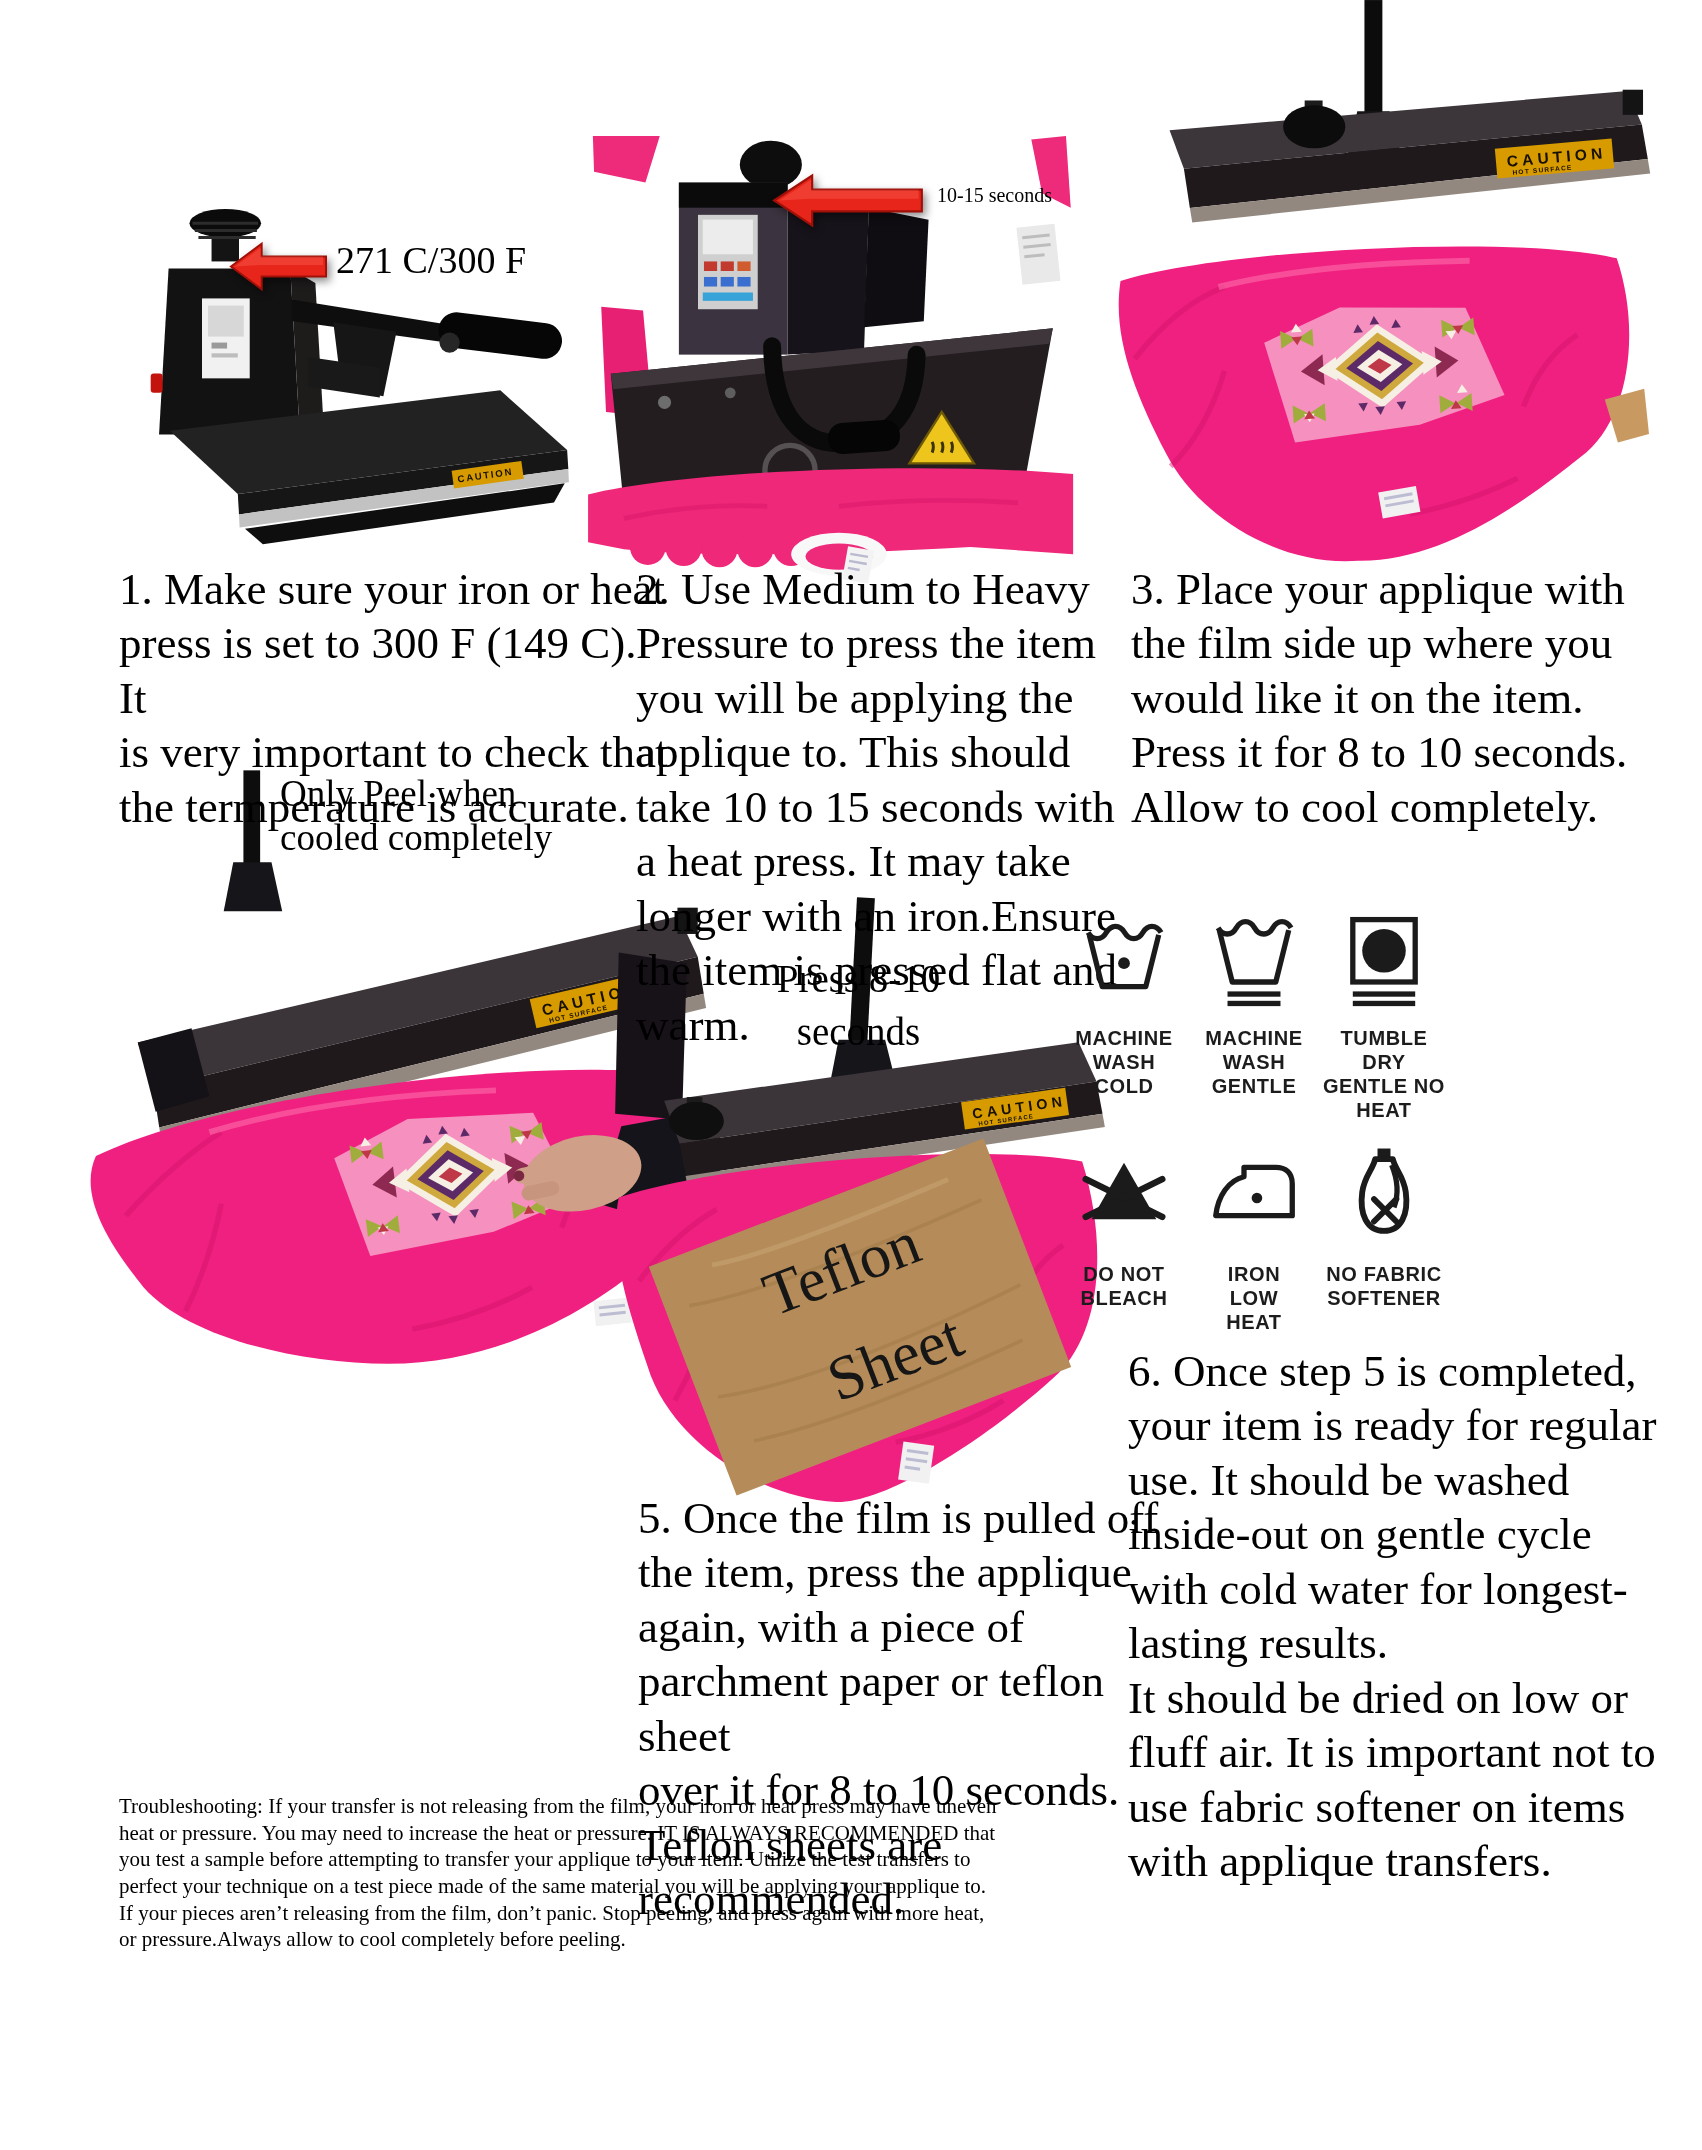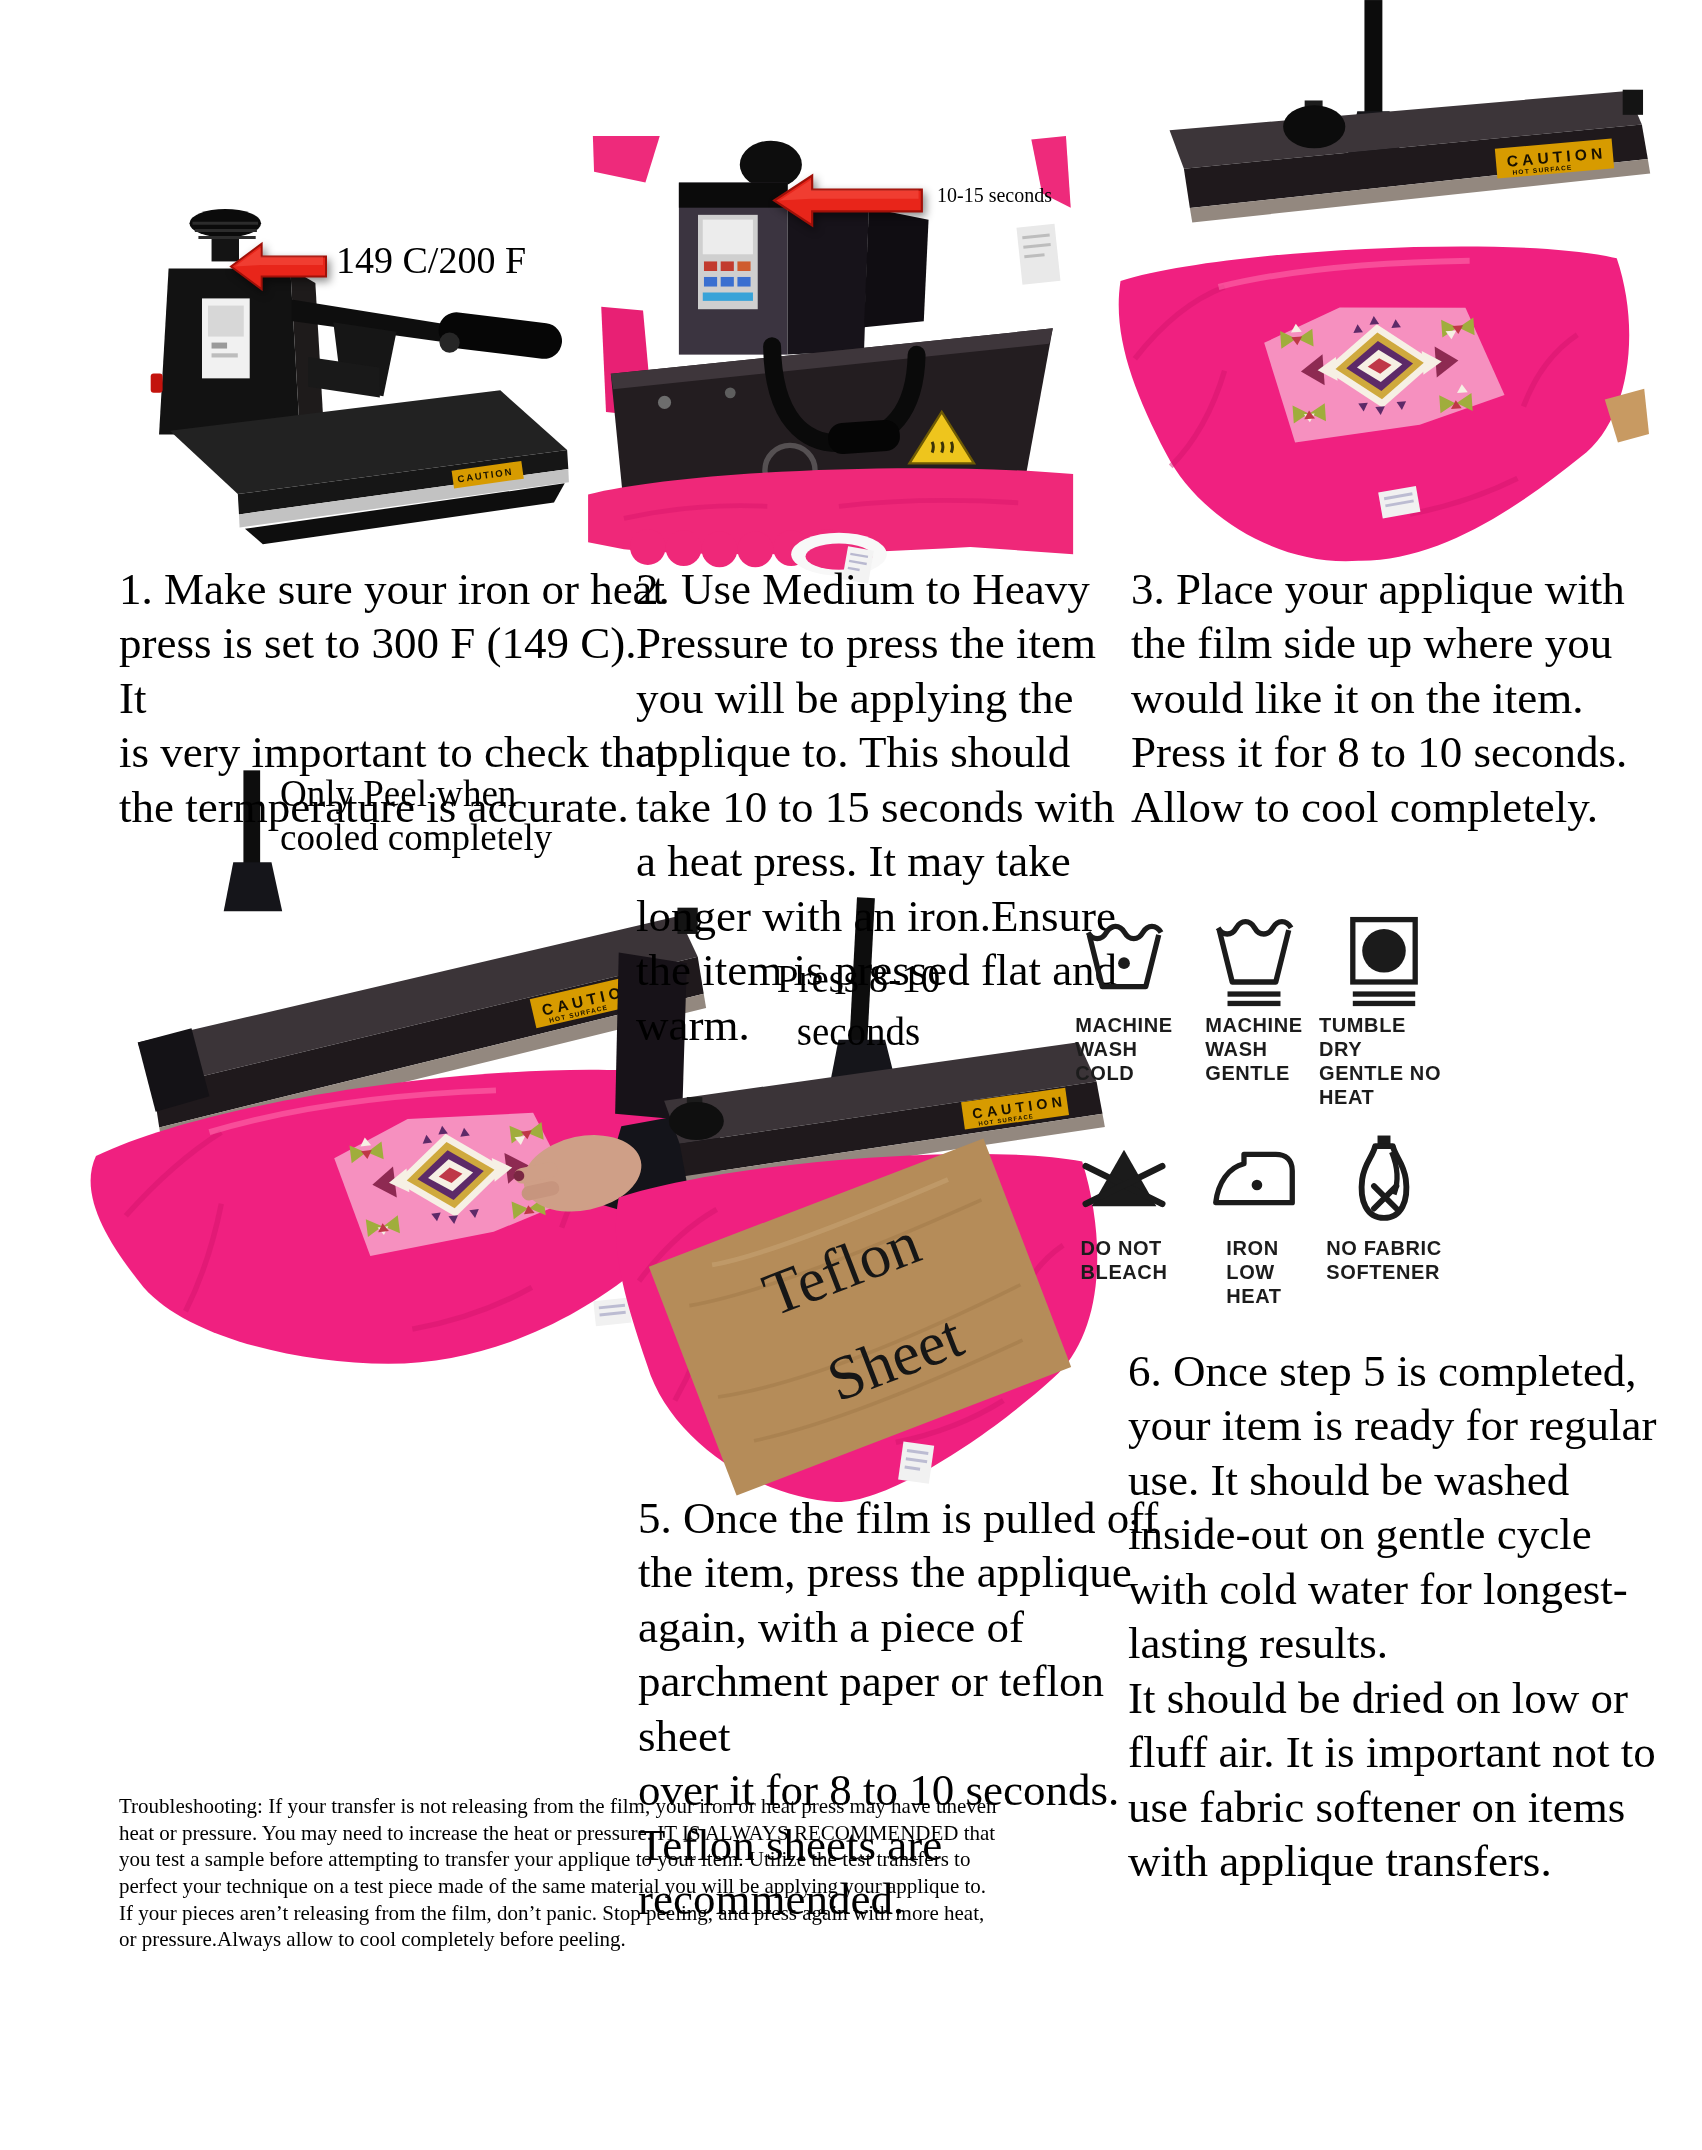--- a/index.html
+++ b/index.html
@@ -11,22 +11,22 @@
   #troubleshooting{font-size:21px;line-height:1.27;}
   .temp-label{font-size:38px;}
   .time-top{font-size:20px;}
   .peel-note{font-size:37px;line-height:1.2;}
   .press-note{font-size:39px;line-height:1.35;text-align:center;}
   .arrow{filter:drop-shadow(3.6px 4.8px 4.2px rgba(0,0,0,.45));}
   #care-grid{position:absolute;left:1059px;top:909px;display:grid;
              grid-template-columns:repeat(3,130px);row-gap:23px;}
   .care-cell{display:flex;flex-direction:column;align-items:center;}
   .care-icon{width:90px;height:103px;}
-  .care-label{display:block;margin-top:1px;font-family:"Liberation Sans",sans-serif;
-              font-weight:700;font-size:20px;line-height:1.2;
+  .care-label{display:block;margin-top:14px;font-family:"Liberation Sans",sans-serif;
+              font-weight:700;font-size:20px;line-height:1.2;text-align:center;
               letter-spacing:0.6px;color:#1c1c1c;}
   svg text{user-select:none;}
 </style>
 </head>
 <body>
 
 <div id="page">
 
   <svg class="abs" style="left:111px;top:197px" width="463" height="349" viewBox="0 0 775 585">
     <g>
@@ -301,21 +301,21 @@
       <path d="M-200,-170 q100,20 420,8" stroke="#d8b98c" stroke-width="8" opacity=".3" fill="none"></path>
       <text x="0" y="-52" text-anchor="middle" font-family="Liberation Serif,serif" font-size="104" fill="#161616">Teflon</text>
       <text x="30" y="120" text-anchor="middle" font-family="Liberation Serif,serif" font-size="104" fill="#161616">Sheet</text>
     </g>
   </svg>
 
   <svg class="abs arrow" style="left:229px;top:241px" width="99" height="51" viewBox="0 0 200 100">
     <polygon points="4,50 66,4 66,30 196,30 196,70 66,70 66,96" fill="#e8251a" stroke="#a01008" stroke-width="4"></polygon>
     <polygon points="12,50 64,12 64,30 190,30 190,47 64,47" fill="#ff6a5e" opacity=".35"></polygon>
   </svg>
-  <div class="abs temp-label" style="left:336px;top:238px">149 C/200 F</div>
+  <div class="abs temp-label" style="left:336px;top:238px">271 C/300 F</div>
 
   <svg class="abs arrow" style="left:772px;top:173px" width="152" height="55" viewBox="0 0 280 100">
     <polygon points="4,50 74,4 74,30 276,30 276,70 74,70 74,96" fill="#e8251a" stroke="#a01008" stroke-width="4"></polygon>
     <polygon points="14,50 72,12 72,30 270,30 270,47 72,47" fill="#ff6a5e" opacity=".35"></polygon>
   </svg>
   <div class="abs time-top" style="left:937px;top:184px">10-15 seconds</div>
 
   <div class="abs peel-note preline" style="left:280px;top:772px">Only Peel when
 cooled completely</div>
 

